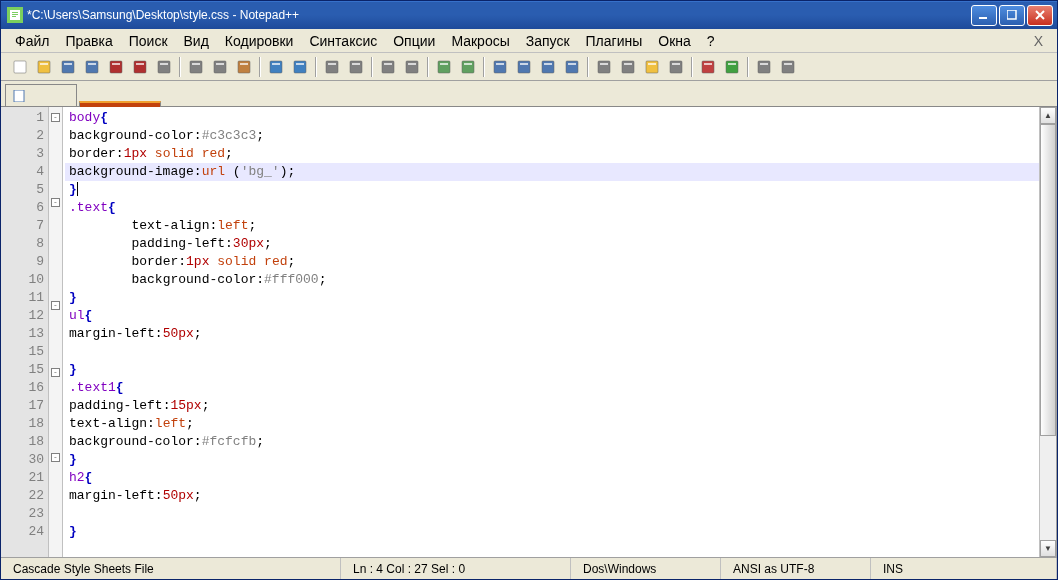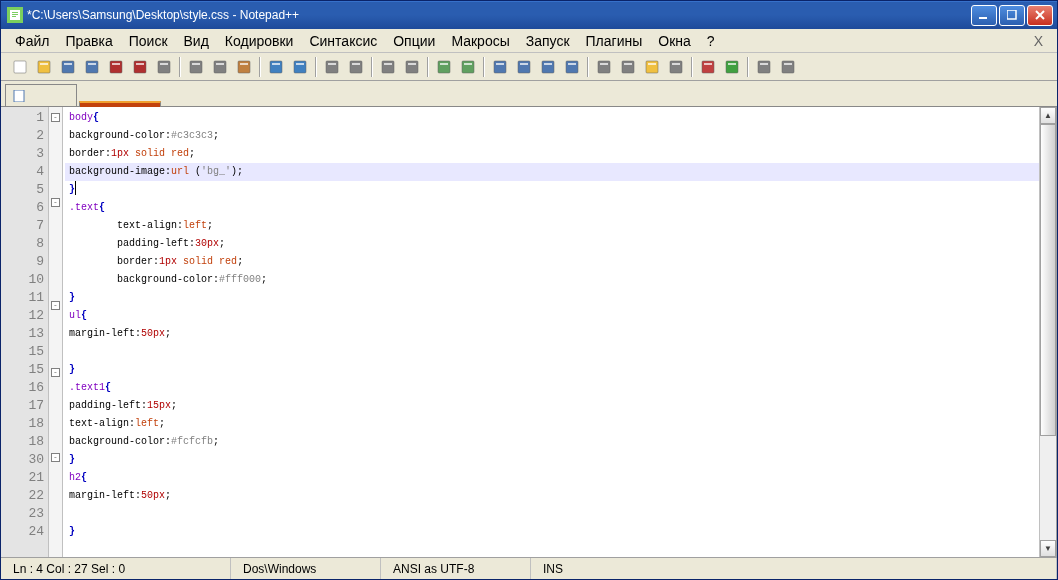--- a/index.html
+++ b/index.html
@@ -151,21 +151,21 @@
   font-size: 8px;
   line-height: 7px;
   text-align: center;
   color: #808080;
   background: #fff;
 }
 .foldcol .fline { height: 18px; }
 .code {
   flex: 1;
   font-family: "Courier New", monospace;
-  font-size: 10px;
+  font-size: 13px;
   line-height: 18px;
   padding: 2px 0 0 2px;
   white-space: pre;
   position: relative;
 }
 .code .row { height: 18px; padding-left: 4px; }
 .code .row.hl { background: #e8e8ff; }
 .k-sel { color: #8000c0; }
 .k-prop { color: #000; }
 .k-val { color: #c2410c; }
@@ -547,19 +547,20 @@
     <div class="vscroll">
       <div class="sb-btn">▲</div>
       <div class="sb-track">
           <div class="sb-thumb"></div>
         </div>
       <div class="sb-btn">▼</div>
     </div>
   </div>
 
   <div class="statusbar">
+    <div class="cell first">Cascade Style Sheets File</div>
     <div class="cell pos">Ln : 4    Col : 27    Sel : 0</div>
     <div class="cell enc">Dos\Windows</div>
     <div class="cell enc2">ANSI as UTF-8</div>
     <div class="cell ins">INS</div>
   </div>
 
 </div>
 
 </body></html>

